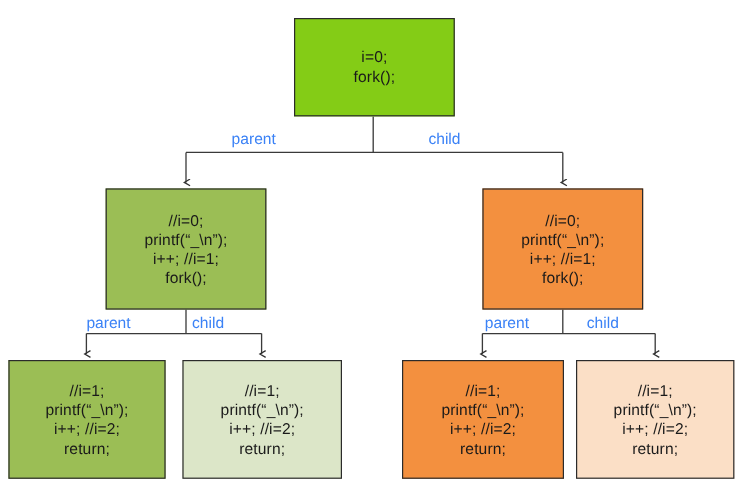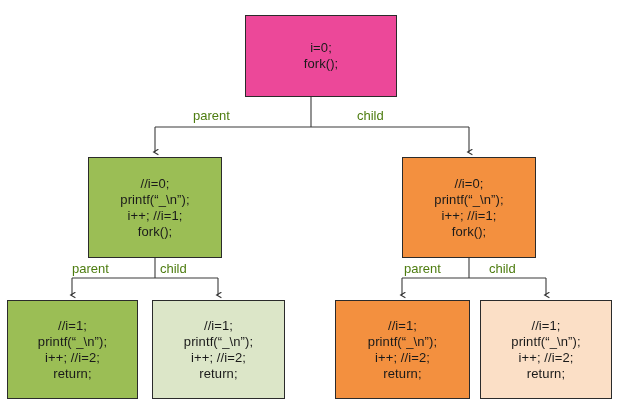--- a/index.html
+++ b/index.html
@@ -40,21 +40,21 @@
     line-height: 16px;
     letter-spacing: 0.1px;
     white-space: nowrap;
   }
   .node .code-line {
     display: block;
   }
   .edge-label {
     position: absolute;
     font-size: 13px;
-    color: #4d7c0f;
+    color: #3b82f6;
     white-space: nowrap;
     line-height: 14px;
   }
 </style>
 </head>
 <body>
 
 <div id="diagram-root">
 
   <svg id="edge-layer" viewBox="0 0 620 407">
@@ -80,21 +80,21 @@
 
     <g>
       <line x1="469" y1="258" x2="469" y2="278" stroke="#3a3a3a" stroke-width="1.1"></line>
       <line x1="402" y1="278" x2="546" y2="278" stroke="#3a3a3a" stroke-width="1.1"></line>
       <line x1="402" y1="278" x2="402" y2="295" stroke="#3a3a3a" stroke-width="1.1" marker-end="url(#arrowhead)"></line>
       <line x1="546" y1="278" x2="546" y2="295" stroke="#3a3a3a" stroke-width="1.1" marker-end="url(#arrowhead)"></line>
     </g>
   </svg>
 
   <div id="node-layer">
-      <div class="node" style="left: 245px; top: 15px; width: 152px; height: 82px; background: #ec4899; border-color: rgb(43, 43, 43);">
+      <div class="node" style="left: 245px; top: 15px; width: 134px; height: 82px; background: #84cc16; border-color: rgb(43, 43, 43);">
         <span class="code-line">i=0;</span>
         <span class="code-line">fork();</span>
       </div>
       <div class="node" style="left: 88px; top: 157px; width: 134px; height: 101px; background: rgb(155, 190, 85); border-color: rgb(43, 43, 43);">
         <span class="code-line">//i=0;</span>
         <span class="code-line">printf(“_\n”);</span>
         <span class="code-line">i++; //i=1;</span>
         <span class="code-line">fork();</span>
       </div>
       <div class="node" style="left: 402px; top: 157px; width: 134px; height: 101px; background: rgb(243, 144, 63); border-color: rgb(43, 43, 43);">

